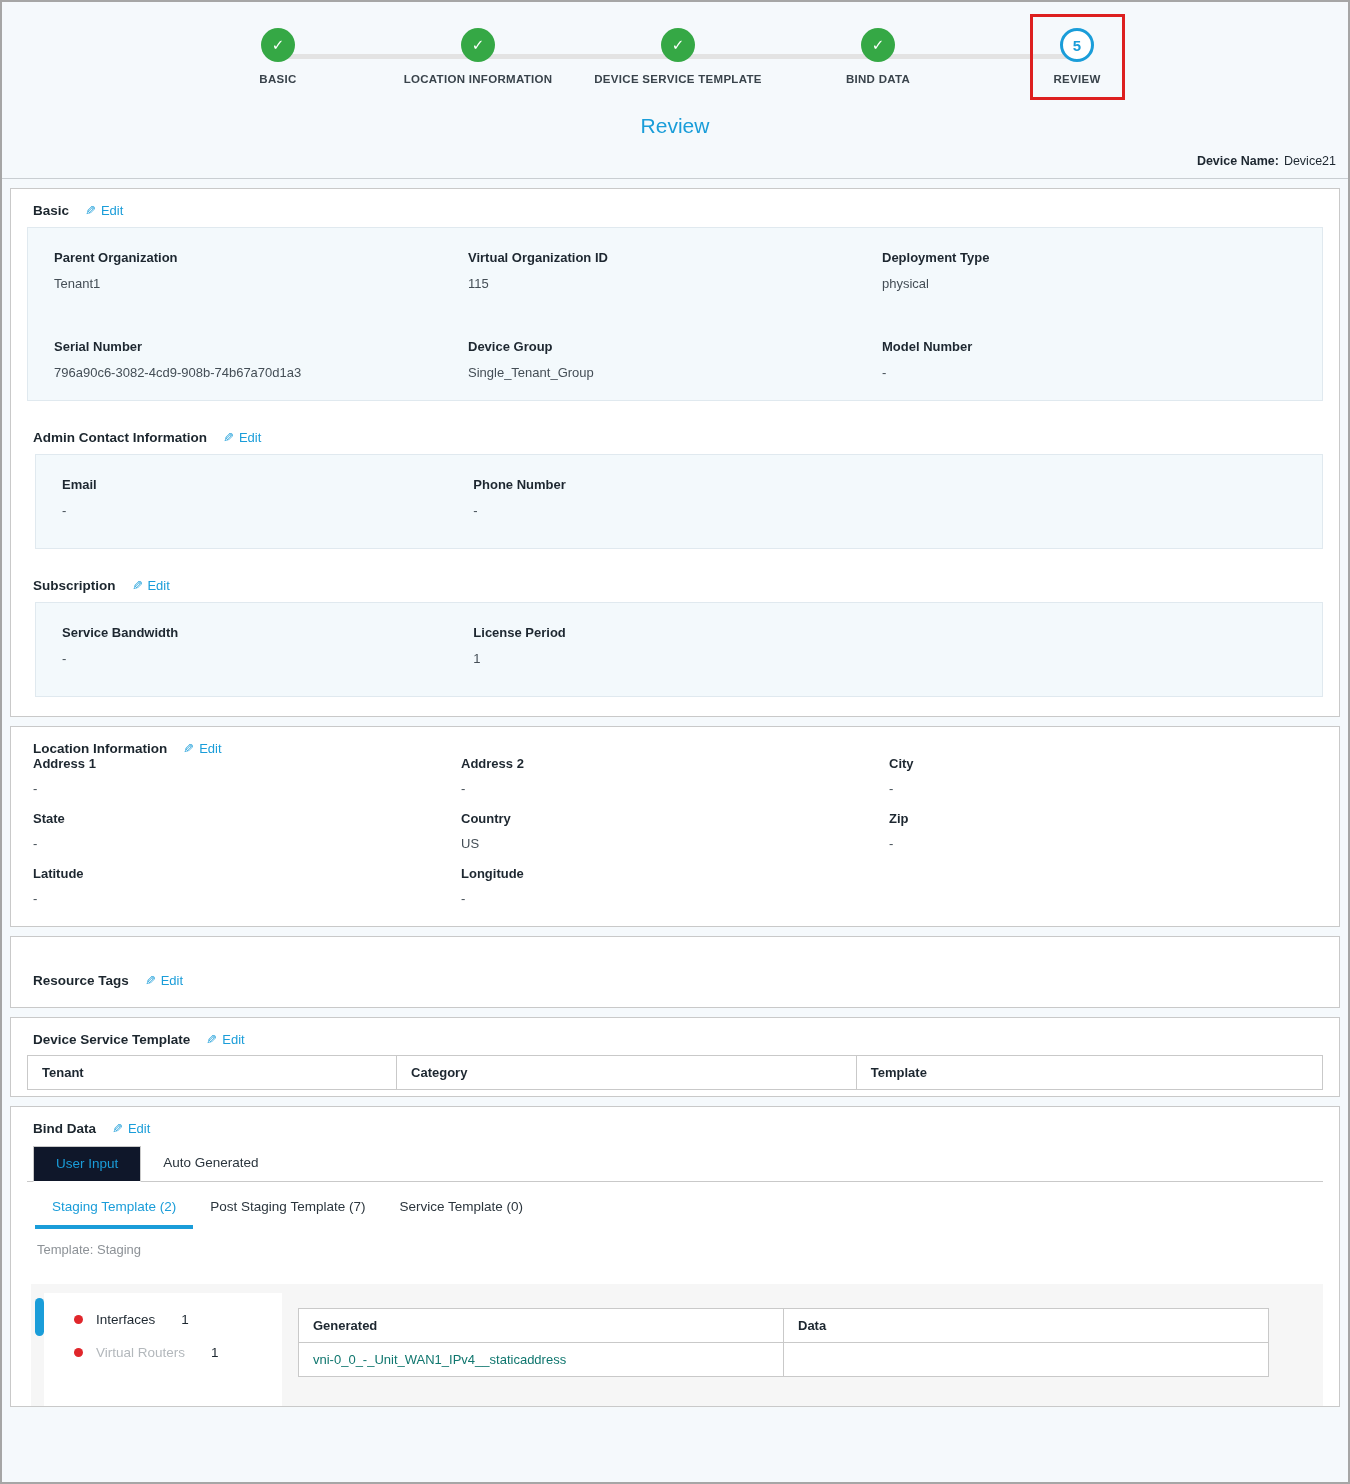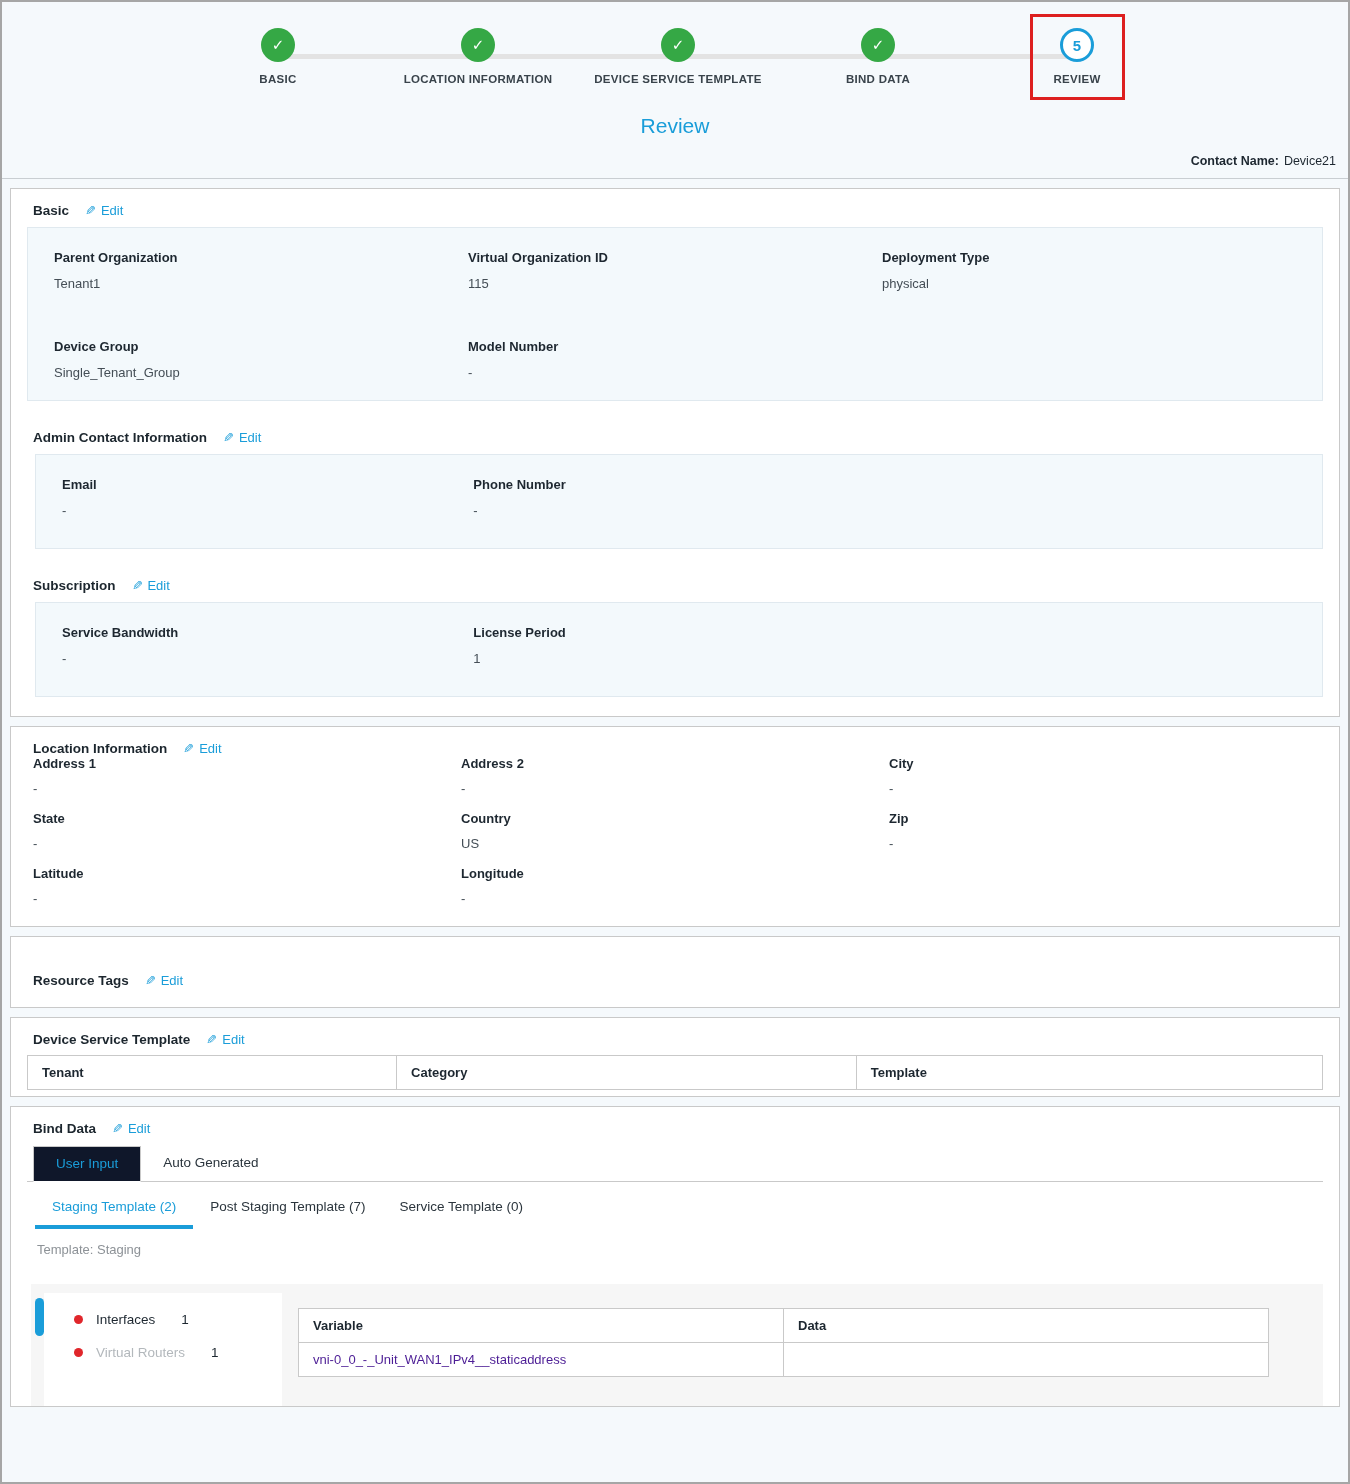--- a/index.html
+++ b/index.html
@@ -72,21 +72,21 @@
   .bd-indicator { width:9px; height:38px; background:#1a9dd9; border-radius:5px; margin-top:5px; flex:none; }
   .bd-list { background:#fff; width:238px; flex:none; padding:10px 0 0; height:113px; }
   .bd-row { display:flex; align-items:center; padding:9px 0 9px 30px; font-size:13.5px; cursor:pointer; }
   .dot { width:9px; height:9px; border-radius:50%; background:#e0262b; flex:none; margin-right:13px; }
   .bd-row .bd-label { color:#1d2730; }
   .bd-row.inactive .bd-label { color:#b3b8bc; }
   .bd-count { margin-left:26px; color:#1d2730; }
   .bd-table-wrap { flex:1; margin:15px 28px 0 16px; }
   .bd-table { width:100%; border-collapse:collapse; background:#fff; }
   .bd-table th { border:1px solid #c9c9c9; text-align:left; padding:9px 14px; font-size:13px; color:#1d2730; }
-  .bd-table td { border:1px solid #c9c9c9; padding:9px 14px; font-size:13px; color:#4c1d95; height:34px; }
+  .bd-table td { border:1px solid #c9c9c9; padding:9px 14px; font-size:13px; color:#0f766e; height:34px; }
 </style>
 </head>
 <body>
 
 <div class="stepper">
   <div class="step-line"></div>
 
   <div class="step done" style="left:276px">
     <div class="step-circle">✓</div>
     <div class="step-label">BASIC</div>
@@ -106,21 +106,21 @@
   <div class="step current" style="left:1075px">
     <div class="step-circle">5</div>
     <div class="step-label">REVIEW</div>
   </div>
   <div class="annotation-box"></div>
 </div>
 
 <div class="page-title">Review</div>
 
 <div class="device-name-row">
-  <b>Contact Name:</b><span>Device21</span>
+  <b>Device Name:</b><span>Device21</span>
 </div>
 
 <div class="content">
 
   <div class="panel" id="panel-basic">
     <div class="sec-head">
       <span class="sec-title">Basic</span>
       <span class="edit-link">
         <span class="edit-icon">✎</span>
         <span>Edit</span>
@@ -131,20 +131,24 @@
         <div class="flabel">Parent Organization</div>
         <div class="fvalue">Tenant1</div>
       </div>
       <div class="field">
         <div class="flabel">Virtual Organization ID</div>
         <div class="fvalue">115</div>
       </div>
       <div class="field">
         <div class="flabel">Deployment Type</div>
         <div class="fvalue">physical</div>
+      </div>
+      <div class="field">
+        <div class="flabel">Serial Number</div>
+        <div class="fvalue">796a90c6-3082-4cd9-908b-74b67a70d1a3</div>
       </div>
       <div class="field">
         <div class="flabel">Device Group</div>
         <div class="fvalue">Single_Tenant_Group</div>
       </div>
       <div class="field">
         <div class="flabel">Model Number</div>
         <div class="fvalue">-</div>
       </div>
     </div>
@@ -292,21 +296,21 @@
         <div class="bd-row inactive">
           <span class="dot"></span>
           <span class="bd-label">Virtual Routers</span>
           <span class="bd-count">1</span>
         </div>
       </div>
       <div class="bd-table-wrap">
         <table class="bd-table">
           <tbody>
               <tr>
-            <th style="width:50%">Variable</th>
+            <th style="width:50%">Generated</th>
             <th>Data</th>
           </tr>
           <tr>
             <td>vni-0_0_-_Unit_WAN1_IPv4__staticaddress</td>
             <td></td>
           </tr>
         </tbody>
           </table>
       </div>
     </div>

